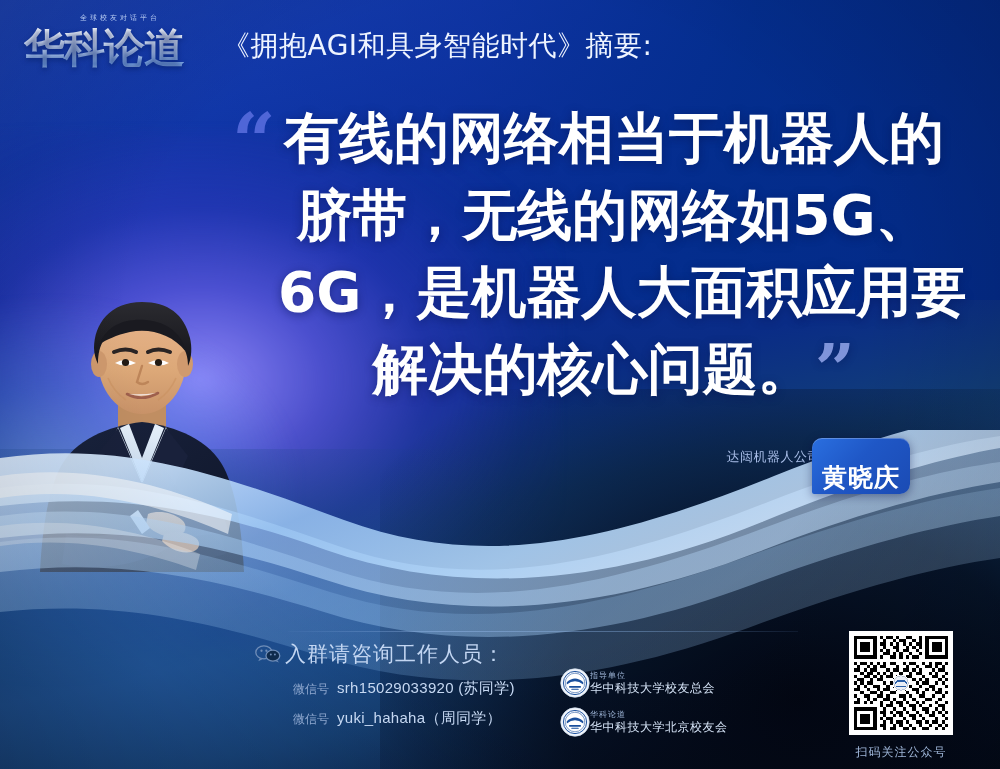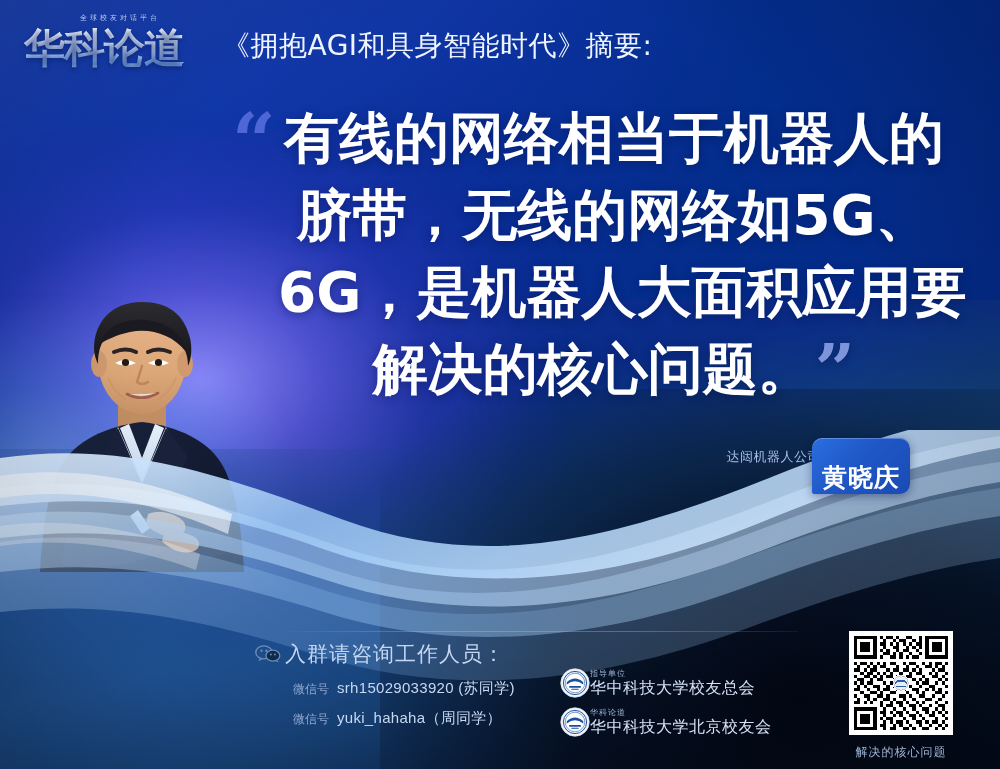--- a/index.html
+++ b/index.html
@@ -152,21 +152,21 @@
     margin-left: 38px; margin-top: 11px;
   }
   .wx-label { font-size: 12px; color: #8fa8cf; font-family: "DejaVu Sans", sans-serif; }
   .wx-value { font-size: 15px; color: #c6d8f2; font-family: "Liberation Sans", sans-serif; letter-spacing: 0.3px; }
 
   .orgs { position: absolute; left: 560px; top: 668px; }
   .org-row { display: flex; align-items: center; gap: 0; margin-bottom: 9px; }
   .org-seal { width: 30px; height: 30px; flex: none; }
   .org-text { line-height: 1; }
   .org-kind { font-size: 8px; color: #9fb6d8; font-family: "DejaVu Sans", sans-serif; letter-spacing: 1px; display: block; margin-bottom: 2px; }
-  .org-name { font-size: 16px; color: #d5e3f6; font-family: "DejaVu Sans", sans-serif; letter-spacing: 0.5px; display: block; }
+  .org-name { font-size: 12px; color: #d5e3f6; font-family: "DejaVu Sans", sans-serif; letter-spacing: 0.5px; display: block; }
 
   .qr-block { position: absolute; left: 836px; top: 631px; text-align: center; width: 130px; }
   .qr-img { width: 104px; height: 104px; background: #ffffff; padding: 5px; box-sizing: border-box; display: block; margin: 0 auto; }
   .qr-caption { margin-top: 9px; font-size: 12px; color: #9db4d6; font-family: "DejaVu Sans", sans-serif; letter-spacing: 1px; }
 </style>
 </head>
 <body>
 
 <div id="poster">
 
@@ -624,16 +624,16 @@
           <rect x="18" y="28" width="1" height="1"></rect>
           <rect x="21" y="28" width="2" height="1"></rect>
           <rect x="25" y="28" width="1" height="1"></rect>
           <rect x="27" y="28" width="1" height="1"></rect>
       </g>
       <circle cx="14.5" cy="14.5" r="2.6" fill="#ffffff"></circle>
       <circle cx="14.5" cy="14.5" r="2.2" fill="#e9eef6" stroke="#9aa8c0" stroke-width="0.2"></circle>
       <path d="M12.6 14.2 Q14.5 12.6, 16.4 14.2 L16.4 14.8 Q14.5 13.4, 12.6 14.8 Z" fill="#2a5fa8"></path>
       <rect x="13.1" y="15.4" width="2.8" height="0.4" fill="#2a5fa8"></rect>
     </svg>
-    <div class="qr-caption">解决的核心问题</div>
+    <div class="qr-caption">扫码关注公众号</div>
   </div>
 
 </div>
 
 </body></html>

